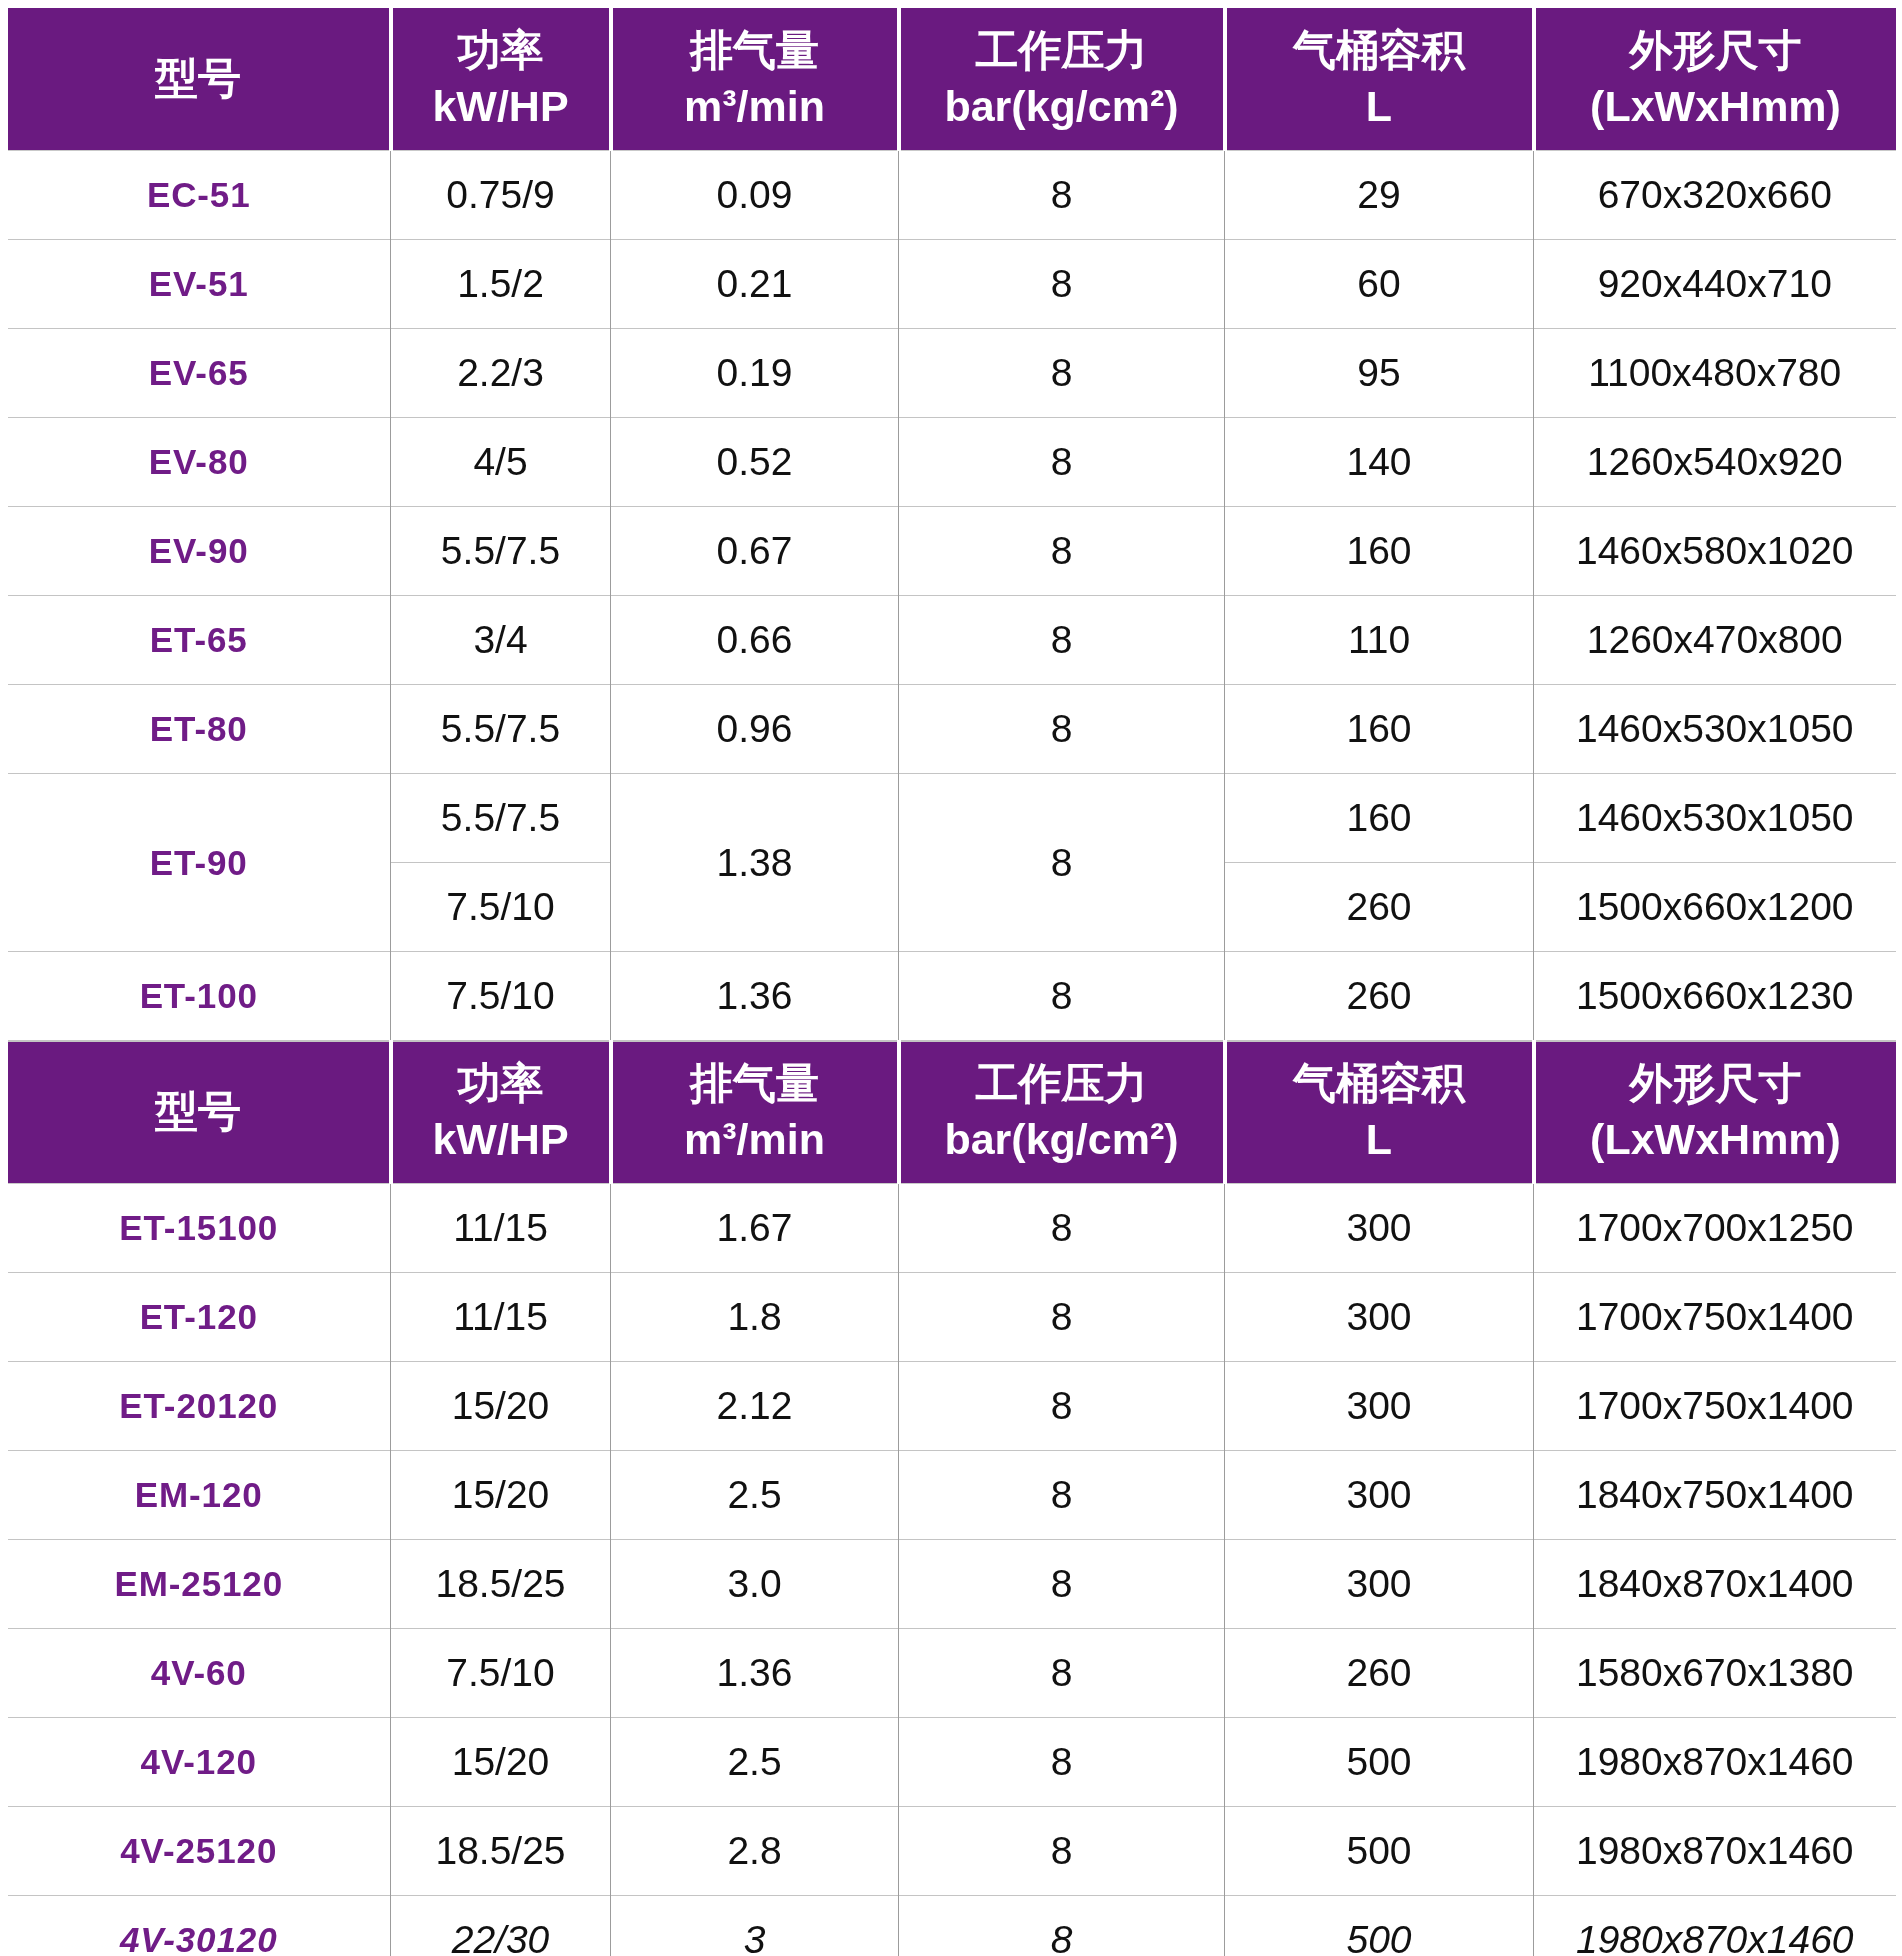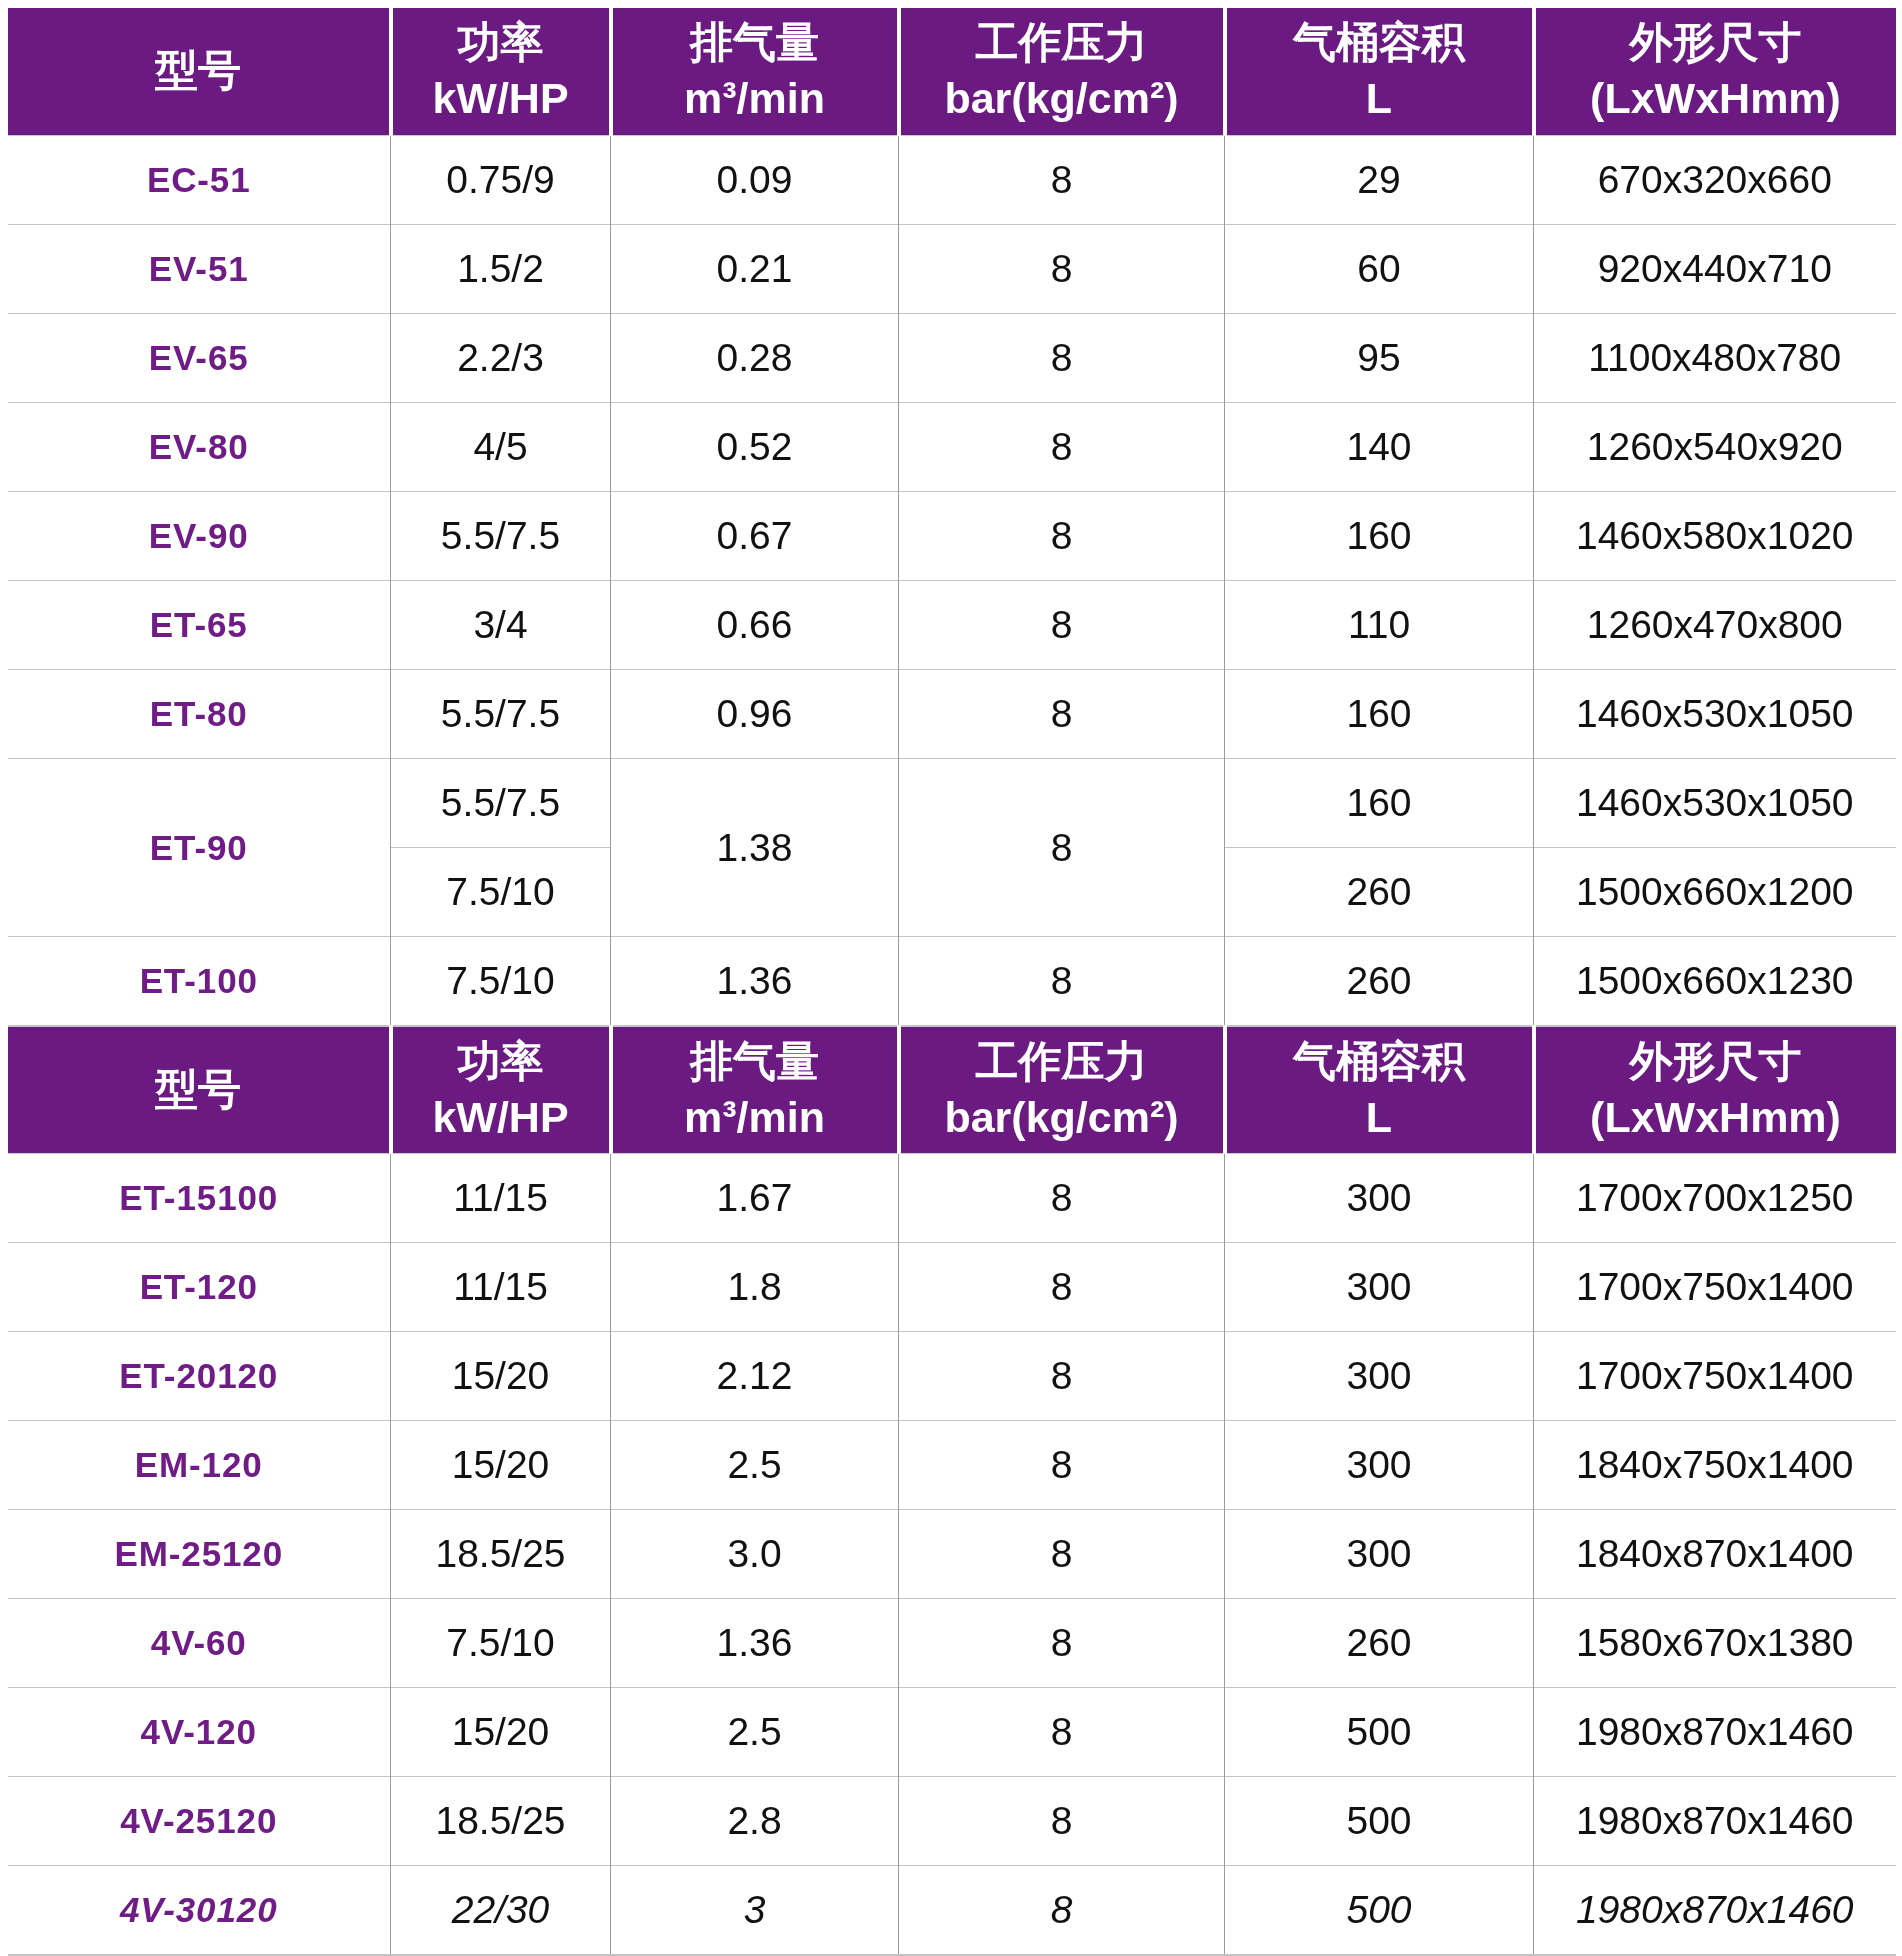--- a/index.html
+++ b/index.html
@@ -35,21 +35,21 @@
     background: #ffffff;
   }
   tr.r td.first { border-left: none; }
   tr.r td.model {
     color: #701c87;
     font-weight: bold;
     font-size: 35px;
     letter-spacing: 0.9px;
   }
   
-  tr.hr { height: 128px; }
+  tr.hr { height: 143px; }
   tr.hr th {
     background: #6a1a80;
     color: #ffffff;
     font-weight: bold;
     font-size: 43px;
     line-height: 1.3;
     border-left: 4.7px solid #ffffff;
     border-top: none;
   }
   tr.hr th.first { border-left: none; }
@@ -111,21 +111,21 @@
     <td class="first model">EV-51</td>
     <td>1.5/2</td>
     <td>0.21</td>
     <td>8</td>
     <td>60</td>
     <td>920x440x710</td>
   </tr>
   <tr class="r">
     <td class="first model">EV-65</td>
     <td>2.2/3</td>
-    <td>0.28</td>
+    <td>0.19</td>
     <td>8</td>
     <td>95</td>
     <td>1100x480x780</td>
   </tr>
   <tr class="r">
     <td class="first model">EV-80</td>
     <td>4/5</td>
     <td>0.52</td>
     <td>8</td>
     <td>140</td>

